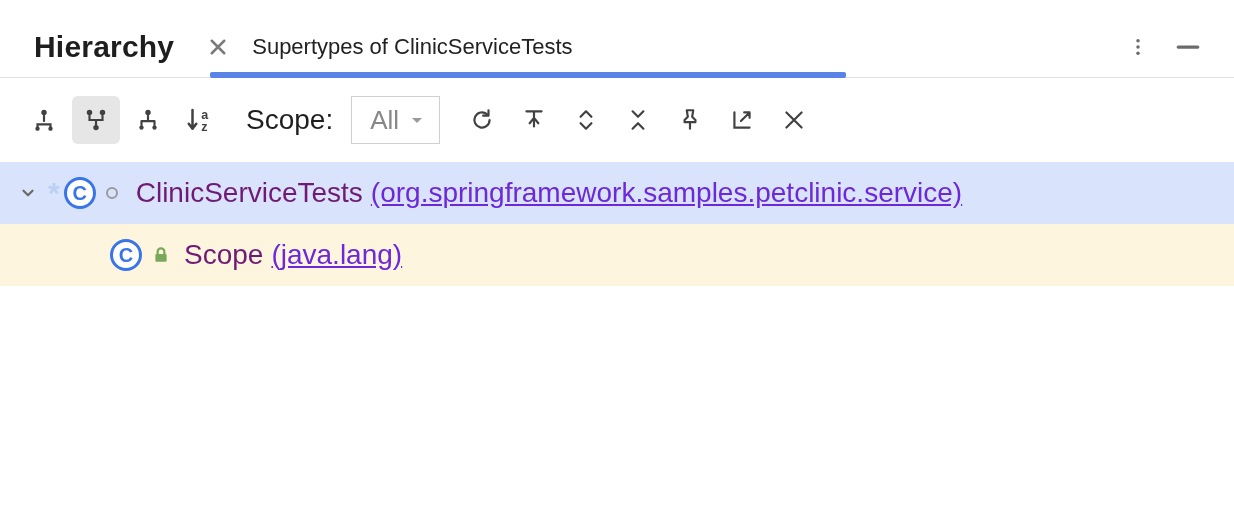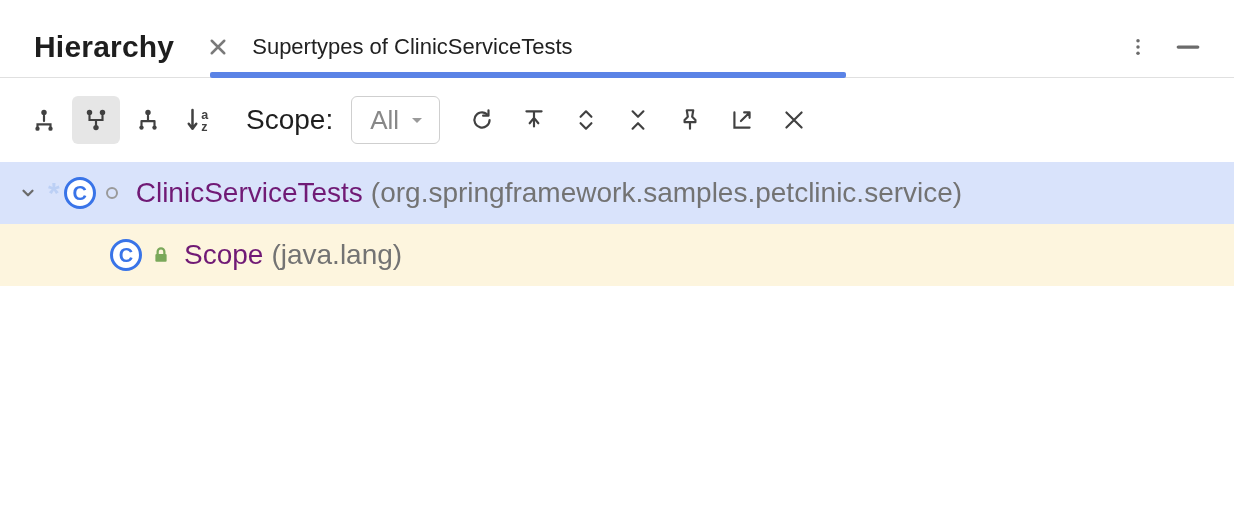--- a/index.html
+++ b/index.html
@@ -68,21 +68,21 @@
   .tbtn.active { background: #e6e6e6; }
   .tbtn svg { width: 26px; height: 26px; }
   .toolbar .sort svg { width: 30px; height: 30px; }
   .scope-label {
     font-size: 28px; font-weight: 400; color: #1e1e1e;
     margin-left: 18px; margin-right: 14px; text-align: right;
   }
   .scope-select {
     height: 48px;
     border: 1px solid #cfcfcf;
-    border-radius: 6px;
+    border-radius: 0;
     display: flex; align-items: center;
     padding: 0 14px 0 18px;
     gap: 10px;
     color: #888;
     font-size: 26px;
     cursor: pointer;
     margin-right: 14px;
   }
   .scope-select .caret { color: #9a9a9a; }
 
@@ -115,21 +115,21 @@
   .dot {
     width: 12px; height: 12px; border-radius: 50%;
     border: 2px solid #9a9a9a; background: transparent;
     margin-right: 18px;
   }
   .lock {
     width: 18px; height: 18px; color: #7aa85a;
     margin-right: 14px;
   }
   .cls-name { color: #701a75; }
-  .pkg-name { color: #737373; margin-left: 8px; }
+  .pkg-name { color: #6d28d9; margin-left: 8px; text-decoration: underline; }
   .indent { display: inline-block; }
 
   
   .star { color: #bcd0f5; font-size: 30px; margin-right: 4px; margin-left: 2px; font-weight: 700; }
 </style>
 </head>
 <body>
 
 <div class="panel">
 

